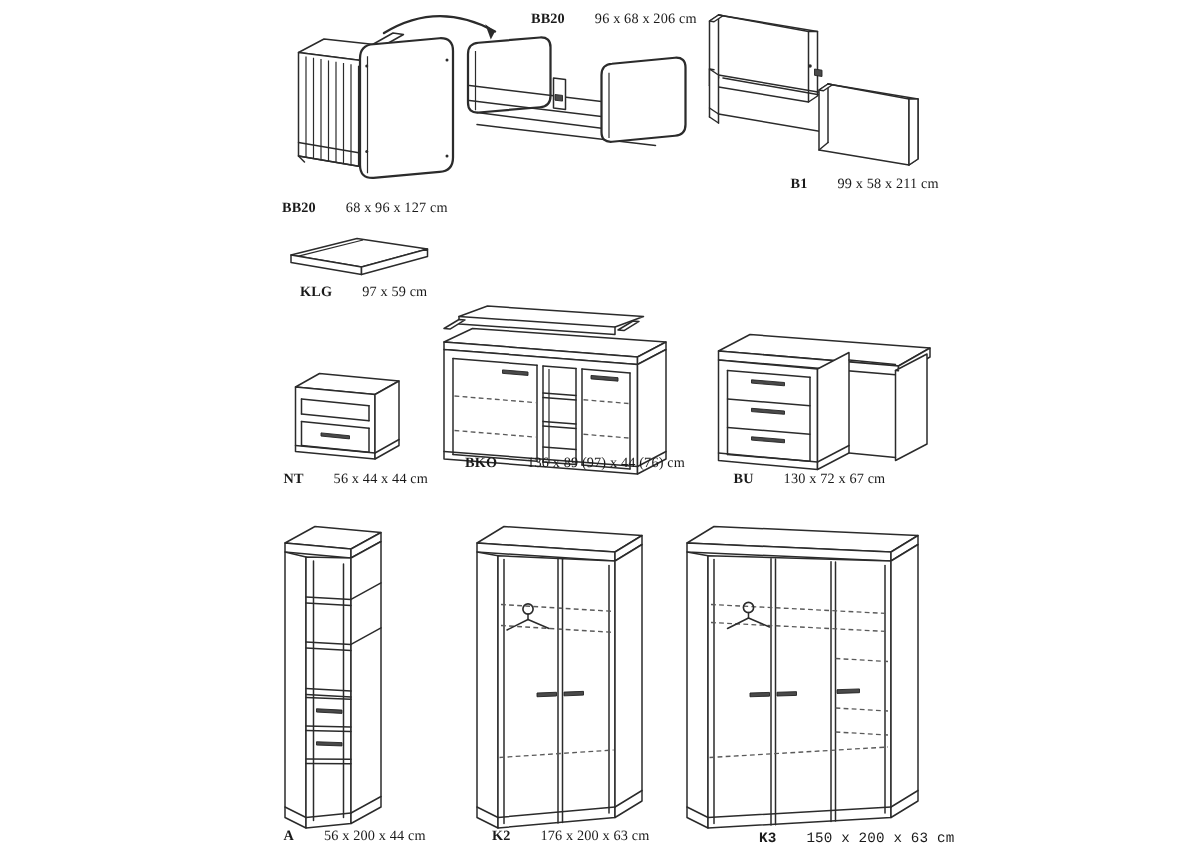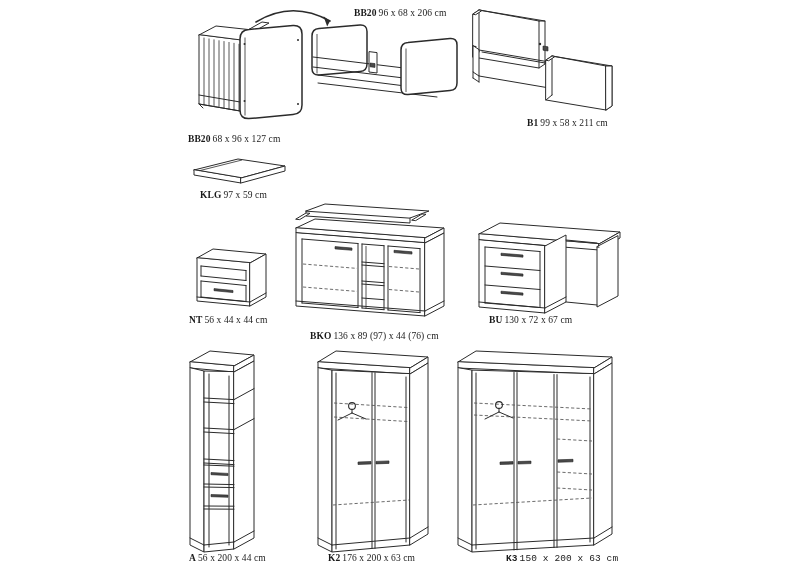--- a/index.html
+++ b/index.html
@@ -5,21 +5,21 @@
   html,body{margin:0;padding:0;}
   body{
     width:800px;height:569px;
     background:#ffffff;
     font-family:"Liberation Serif",serif;
     overflow:hidden;position:relative;
   }
   #sheet{position:absolute;left:0;top:0;width:800px;height:569px;}
   .lbl{position:absolute;white-space:nowrap;font-family:"Liberation Serif",serif;font-size:9.5px;color:#1a1a1a;letter-spacing:.1px;}
   .lbl .code{font-weight:bold;font-size:9.5px;}
-  .lbl .dim{font-weight:normal;margin-left:2px;}
+  .lbl .dim{font-weight:normal;margin-left:20px;}
   svg{display:block;}
   .ln{fill:none;stroke:#2b2b2b;stroke-width:1;stroke-linejoin:round;stroke-linecap:round;}
   .ln-th{fill:none;stroke:#2b2b2b;stroke-width:1.6;stroke-linejoin:round;stroke-linecap:round;}
   .ln-f{fill:#ffffff;stroke:#2b2b2b;stroke-width:1;stroke-linejoin:round;stroke-linecap:round;}
   .ln-ff{fill:#ffffff;stroke:#2b2b2b;stroke-width:1.5;stroke-linejoin:round;stroke-linecap:round;}
   .dash{fill:none;stroke:#5a5a5a;stroke-width:.9;stroke-dasharray:3.2 2.2;}
   .hdl{fill:#4a4a4a;stroke:#222;stroke-width:.6;}
   .thin{fill:none;stroke:#2b2b2b;stroke-width:.8;}
 </style>
 </head>
@@ -377,21 +377,21 @@
 </div>
 
 <div class="lbl" style="left:200px;top:190px;">
   <span class="code">KLG</span><span class="dim">97 x 59 cm</span>
 </div>
 
 <div class="lbl" style="left:189px;top:315px;">
   <span class="code">NT</span><span class="dim">56 x 44 x 44 cm</span>
 </div>
 
-<div class="lbl" style="left:310px;top:331px;">
+<div class="lbl" style="left:310px;top:304px;">
   <span class="code">BKO</span><span class="dim">136 x  89 (97) x 44 (76) cm</span>
 </div>
 
 <div class="lbl" style="left:489px;top:315px;">
   <span class="code">BU</span><span class="dim">130 x 72 x 67 cm</span>
 </div>
 
 <div class="lbl" style="left:189px;top:553px;text-align:center;">
   <span class="code">A</span><span class="dim">56 x 200 x 44 cm</span>
 </div>

